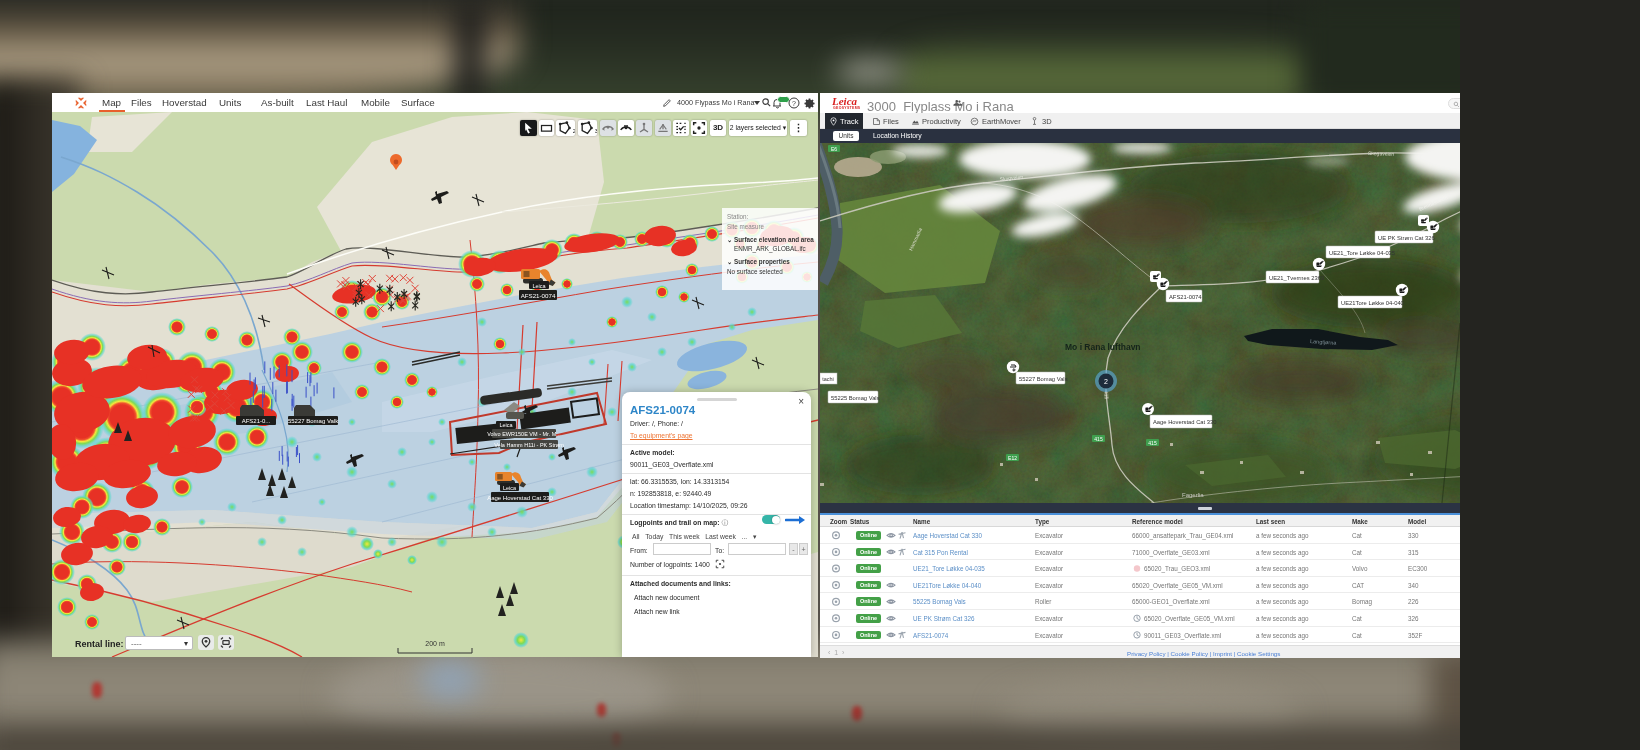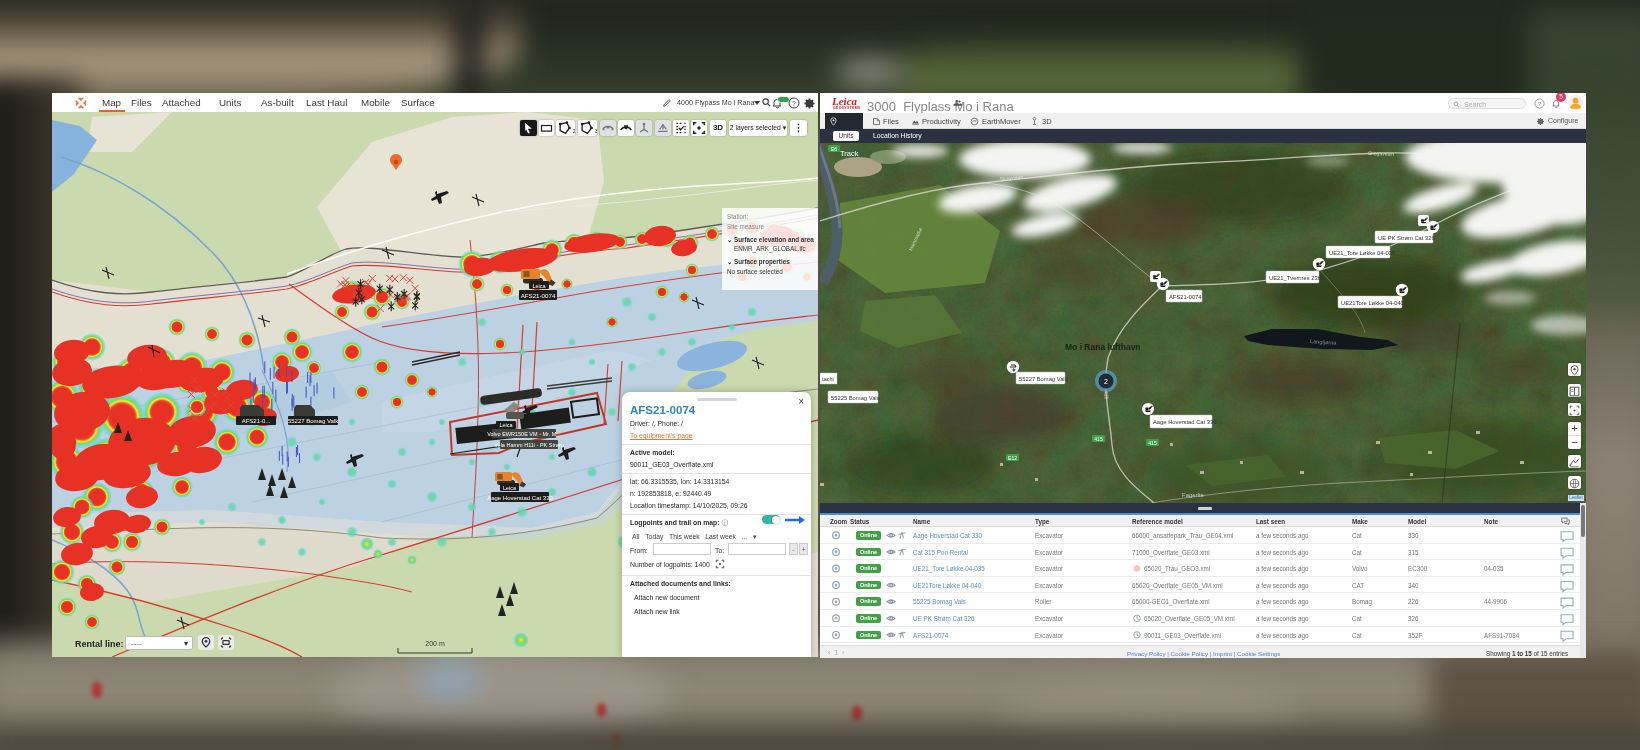--- a/index.html
+++ b/index.html
@@ -1,17 +1,17 @@
 <!DOCTYPE html>
 <html><head>
 <meta charset="utf-8">
 <style>
 *{margin:0;padding:0;box-sizing:border-box;}
 html,body{width:1640px;height:750px;overflow:hidden;font-family:"Liberation Sans",sans-serif;background:#242420;}
-#stage{position:absolute;top:0;left:0;width:1640px;height:750px;overflow:hidden;}
+#stage{position:absolute;top:0;left:0;width:1460px;height:750px;overflow:hidden;}
 .abs{position:absolute;}
 
 #bg{position:absolute;inset:0;overflow:hidden;background:#55504a;}
 #bg .blur{filter:blur(14px);}
 
 #appL{position:absolute;left:52px;top:93px;width:766px;height:564px;background:#fff;overflow:hidden;}
 #appLhead{position:absolute;left:0;top:0;width:766px;height:19px;background:#fff;z-index:30;}
 .lnav{position:absolute;top:0;height:19px;line-height:19px;font-size:9.8px;color:#3a3a3a;}
 #appLmap{position:absolute;left:0;top:19px;width:766px;height:545px;}
 
@@ -50,21 +50,21 @@
     <div class="abs" style="left:852px;top:706px;width:10px;height:15px;background:#a83430;border-radius:40%;filter:blur(2px);"></div>
     <div class="abs blur" style="left:-20px;top:726px;width:1700px;height:40px;background:#4a443a;"></div>
   </div>
   <div id="appL">
     <div id="appLhead">
       <svg class="abs" style="left:22px;top:3px;" width="14" height="14" viewBox="0 0 24 24">
           <path fill="#e8602c" d="M12 8.5 6.5 3h4l1.5 1.8L13.5 3h4L12 8.5zM8.5 12 3 6.5v4l1.8 1.5L3 13.5v4L8.5 12zm7 0L21 6.5v4l-1.8 1.5 1.8 1.5v4L15.5 12zM12 15.5 6.5 21h4l1.5-1.8 1.5 1.8h4L12 15.5z"></path>
         </svg>
       <div class="lnav" style="left:50px;">Map</div>
       <div class="lnav" style="left:79px;">Files</div>
-      <div class="lnav" style="left:110px;">Attached</div>
+      <div class="lnav" style="left:110px;">Hoverstad</div>
       <div class="lnav" style="left:167px;">Units</div>
       <div class="lnav" style="left:209px;">As-built</div>
       <div class="lnav" style="left:254px;">Last Haul</div>
       <div class="lnav" style="left:309px;">Mobile</div>
       <div class="lnav" style="left:349px;">Surface</div>
       <div class="abs" style="left:47px;top:16.5px;width:26px;height:2px;background:#e8602c;"></div>
       <svg class="abs" style="left:610px;top:4.5px;" width="10" height="10" viewBox="0 0 24 24">
           <path fill="none" stroke="#3a3a3a" stroke-width="2" d="M4 20l1-4L17 4l3 3L8 19l-4 1z"></path>
         </svg>
       <div class="lnav" style="left:625px;font-size:7.2px;">4000 Flypass Mo i Rana</div>
@@ -640,21 +640,21 @@
             <path d="M3 22c0-5 4-8 9-8s9 3 9 8z" fill="#f5a623"></path>
           </svg></div>
     </div>
 
     <div class="abs" style="left:0;top:20px;width:766px;height:16px;background:#f0f0f0;border-bottom:1px solid #ddd;z-index:5;">
       <div class="abs" style="left:5px;top:0;width:38px;height:16px;background:#23282f;color:#fff;font-size:7.5px;">
         <svg class="abs" style="left:4px;top:3.5px;" width="9" height="9" viewBox="0 0 24 24">
             <path d="M12,2 a7,7 0 0 1 7,7 c0,5 -7,13 -7,13 s-7,-8 -7,-13 a7,7 0 0 1 7,-7 z" fill="none" stroke="#fff" stroke-width="2"></path>
             <circle cx="12" cy="9" r="2.5" fill="#fff"></circle>
           </svg>
-        <span class="abs" style="left:15px;top:3.5px;margin-top:32px;">Track</span>
+        <span class="abs" style="left:15px;top:3.5px;">Track</span>
       </div>
       <svg class="abs" style="left:52px;top:3.5px;" width="9" height="9" viewBox="0 0 24 24">
           <path fill="none" stroke="#555" stroke-width="2" d="M4 4h10l6 6v10H4z M14 4v6h6"></path>
         </svg>
       <div class="abs" style="left:63px;top:3.5px;font-size:7.5px;color:#444;">Files</div>
       <svg class="abs" style="left:91px;top:3.5px;" width="9" height="9" viewBox="0 0 24 24">
           <path fill="#555" d="M3 17l6-8 4 5 3-4 5 7z"></path>
           <path fill="none" stroke="#555" stroke-width="1.5" d="M3 20h18"></path>
         </svg>
       <div class="abs" style="left:102px;top:3.5px;font-size:7.5px;color:#444;">Productivity</div>

